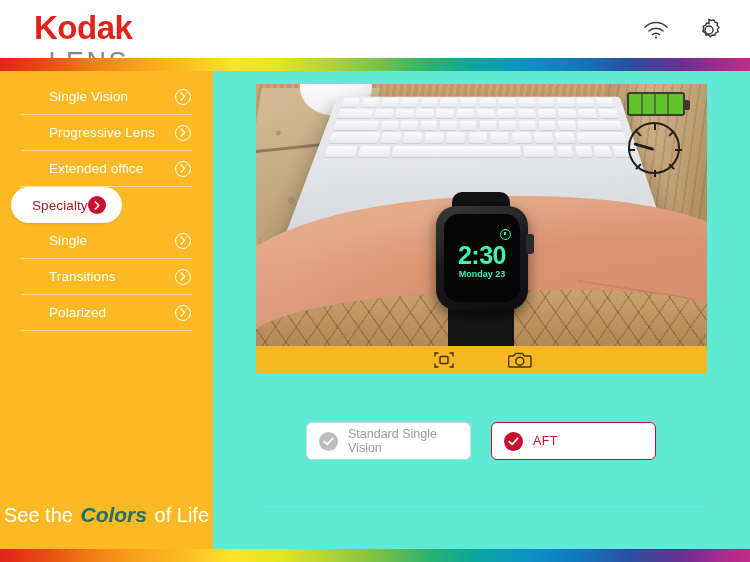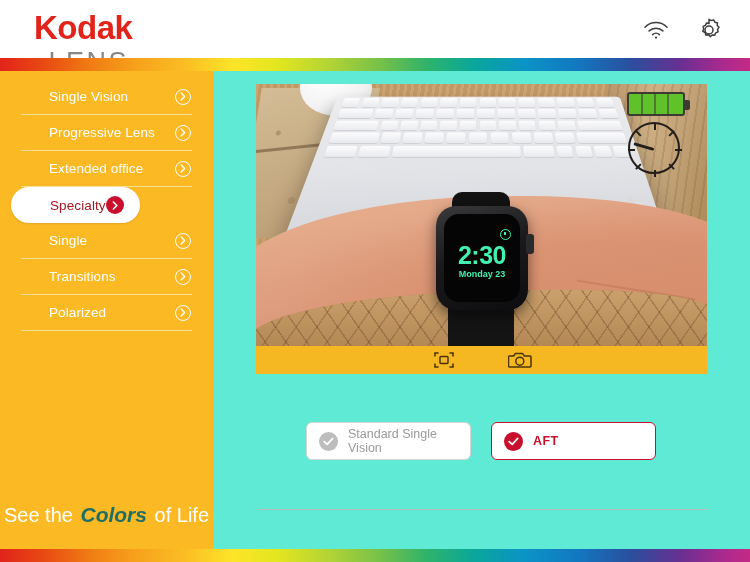--- a/index.html
+++ b/index.html
@@ -75,21 +75,21 @@
   .nav-item.active {
     margin:0; padding:0 13px 0 0; height:36px;
     border-bottom:none;
   }
   .pill-wrap {
     position:relative; height:36px; margin:0 11px;
     background:#ffffff; border-radius:18px;
     display:flex; align-items:center; cursor:pointer;
     box-shadow:0 1px 2px rgba(0,0,0,0.10);
   }
-  .pill-wrap .nav-label { color:#A8171E; padding-left:39px; font-size:13.5px; }
+  .pill-wrap .nav-label { color:#A8171E; padding-left:21px; font-size:13.5px; }
   .pill-chevron {
     width:18px; height:18px; border-radius:50%;
     background:#C8102E; margin-right:16px; flex-shrink:0;
     display:flex; align-items:center; justify-content:center;
   }
 
   #tagline {
     position:absolute; left:0; bottom:22px; width:213px;
     text-align:center; color:#ffffff; font-size:20px;
     white-space:nowrap;
@@ -302,21 +302,21 @@
   #opt-standard { left:93px; top:3px; width:165px; border:1px solid #d4d4d4; }
   #opt-aft      { left:278px; top:3px; width:165px; border:1.6px solid #C8102E; }
   .opt-check {
     width:19px; height:19px; border-radius:50%; margin-left:12px; flex-shrink:0;
     display:flex; align-items:center; justify-content:center;
   }
   #opt-standard .opt-check { background:#BDBDBD; }
   #opt-aft .opt-check { background:#C8102E; }
   .opt-label { margin-left:10px; font-size:12.5px; }
   #opt-standard .opt-label { color:#9A9A9A; }
-  #opt-aft .opt-label { color:#C8102E; font-weight:bold; letter-spacing:0.4px; }
+  #opt-aft .opt-label { color:#C8102E; font-weight:normal; letter-spacing:0.4px; }
 
   #divider {
     position:absolute; left:45px; top:438px; width:449px; height:1px;
     background:#b9b9b9;
   }
 </style>
 </head>
 <body>
 
 <div id="header">

